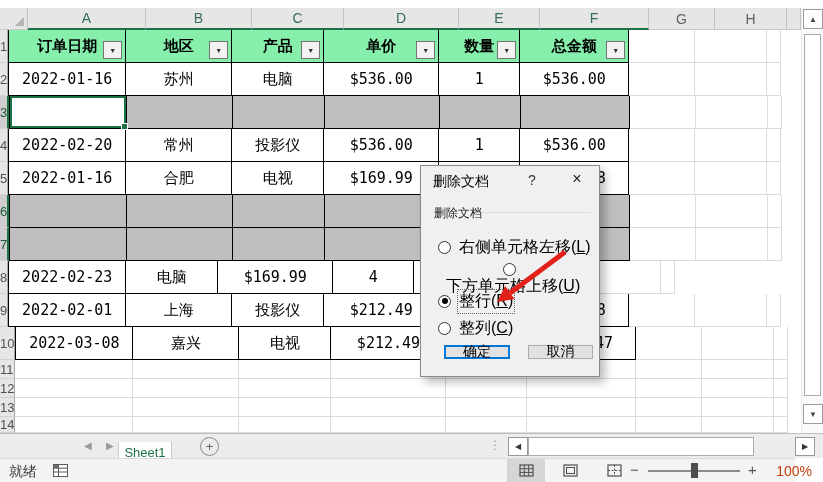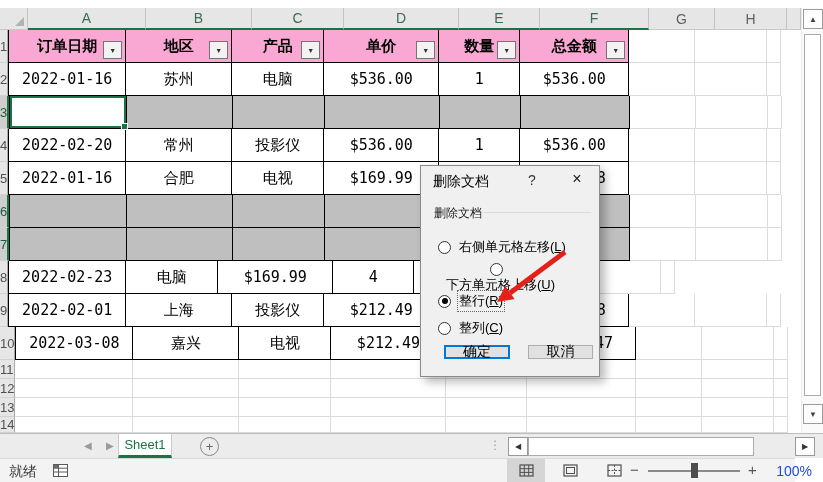--- a/index.html
+++ b/index.html
@@ -28,37 +28,37 @@
   .rh.sel{background:#CFCDCD;border-right:2px solid #1E7145;color:#1d5c3f;}
   .cell{box-sizing:border-box;border-right:1px solid #000;border-bottom:1px solid #000;
       display:flex;align-items:center;justify-content:center;white-space:nowrap;
       font-family:"DejaVu Sans Mono","Liberation Sans",monospace;font-size:15px;color:#000;background:#fff;}
   .bleft{border-left:1px solid #000;}
   .lite{border-right:1px solid #DBDBDB;border-bottom:1px solid #DBDBDB;background:#fff;}
   .gray{background:#BFBFBF;}
   .active{background:#fff;box-shadow:inset 0 0 0 2px #1E7145;position:relative;}
   .active::after{content:"";position:absolute;right:-2px;bottom:-2px;width:5px;height:5px;
       background:#1E7145;border:1px solid #fff;}
-  .hcell{background:#f9a8d4;font-family:"Liberation Sans",sans-serif;font-weight:bold;
+  .hcell{background:#86efac;font-family:"Liberation Sans",sans-serif;font-weight:bold;
       font-size:15px;position:relative;}
   .fbtn{position:absolute;right:3px;bottom:3px;width:17px;height:16px;background:#F2F2F2;
       border:1px solid #747474;display:flex;align-items:center;justify-content:center;
       font-size:7px;color:#333;font-weight:normal;}
   
   .vscroll{position:absolute;left:801px;top:8px;width:22px;height:425px;background:#FAFAFA;
       border-left:1px solid #ECECEC;box-sizing:border-box;}
   .vbtn{position:absolute;left:1px;width:20px;height:20px;background:#FDFDFD;border:1px solid #9c9c9c;
       box-sizing:border-box;display:flex;align-items:center;justify-content:center;font-size:8px;color:#444;}
   .vthumb{position:absolute;left:2px;top:26px;width:17px;height:362px;background:#fff;
       border:1px solid #ABABAB;box-sizing:border-box;}
   
   .tabbar{position:absolute;left:0;top:433px;width:823px;height:25px;background:#ECECEC;
       border-top:1px solid #bdbdbd;box-sizing:border-box;}
   .navarrow{position:absolute;top:6px;font-size:10px;color:#9a9a9a;}
-  .sheettab{position:absolute;left:118px;top:0;width:54px;height:24px;background:#fff;
+  .sheettab{position:absolute;left:118px;top:8px;width:54px;height:24px;background:#fff;
       border-left:1px solid #c9c9c9;border-right:1px solid #c9c9c9;border-bottom:3px solid #1E7145;
       box-sizing:border-box;display:flex;align-items:center;justify-content:center;
       font-size:13px;color:#1E7145;}
   .addsheet{position:absolute;left:200px;top:3px;width:17px;height:17px;border:1px solid #8a8a8a;
       border-radius:50%;display:flex;align-items:center;justify-content:center;font-size:13px;color:#666;}
   .hhandle{position:absolute;left:489px;top:4px;font-size:12px;color:#9a9a9a;letter-spacing:-2px;}
   .hbtn{position:absolute;top:3px;width:20px;height:19px;background:#fff;border:1px solid #999;
       box-sizing:border-box;display:flex;align-items:center;justify-content:center;font-size:8px;color:#333;}
   .hthumb{position:absolute;left:528px;top:3px;width:226px;height:19px;background:#fff;
       border:1px solid #ABABAB;box-sizing:border-box;}
@@ -66,36 +66,36 @@
   .statusbar{position:absolute;left:0;top:458px;width:795px;height:24px;background:#F3F3F3;
       border-top:1px solid #DADADA;box-sizing:border-box;}
   .ready{position:absolute;left:9px;top:4px;font-size:14px;color:#3b3b3b;}
   .macroicon{position:absolute;left:52px;top:4px;}
   .viewbtn{position:absolute;top:0;width:38px;height:23px;display:flex;align-items:center;justify-content:center;}
   .viewbtn.on{background:#D5D5D5;}
   .zminus{position:absolute;left:630px;top:2px;font-size:15px;color:#555;}
   .ztrack{position:absolute;left:648px;top:11px;width:92px;height:2px;background:#8a8a8a;}
   .zthumb{position:absolute;left:691px;top:4px;width:7px;height:15px;background:#4d4d4d;}
   .zplus{position:absolute;left:748px;top:2px;font-size:15px;color:#555;}
-  .zlevel{position:absolute;left:768px;top:4px;width:44px;font-size:14px;color:#1d4ed8;text-align:right;}
+  .zlevel{position:absolute;left:768px;top:4px;width:44px;font-size:14px;color:#c2410c;text-align:right;}
   
   .dialog{position:absolute;left:420px;top:165px;width:180px;height:212px;background:#F0F0F0;
       border:1px solid #8a8a8a;box-sizing:border-box;z-index:10;
       box-shadow:5px 5px 9px rgba(0,0,0,0.28);font-size:13px;color:#000;}
   .dtitle{position:absolute;left:12px;top:7px;font-size:14px;}
   .dhelp{position:absolute;left:103px;top:6px;width:16px;text-align:center;font-size:14px;color:#333;}
   .dclose{position:absolute;left:146px;top:4px;width:20px;text-align:center;font-size:16px;color:#222;}
   .dgroup{position:absolute;left:13px;top:39px;font-size:12px;color:#1a1a1a;}
   .dline{position:absolute;left:62px;right:8px;top:46px;border-top:1px solid #DCDCDC;}
   .opt{position:absolute;left:17px;height:22px;display:flex;align-items:center;}
   .radio{width:13px;height:13px;border:1px solid #333;border-radius:50%;background:#fff;
       box-sizing:border-box;position:relative;flex:none;}
   .radio.on::after{content:"";position:absolute;left:2.5px;top:2.5px;width:6px;height:6px;
       border-radius:50%;background:#000;}
-  .optlabel{margin-left:8px;font-size:13px;}
+  .optlabel{margin-left:8px;font-size:16px;}
   .optlabel.focus{outline:1px dotted #666;outline-offset:1px;}
   .u{text-decoration:underline;}
   .dbtn{position:absolute;top:179px;height:14px;box-sizing:border-box;background:#E1E1E1;
       display:flex;align-items:center;justify-content:center;font-size:14px;}
   .dbtn.ok{left:23px;width:66px;border:2px solid #0078D7;}
   .dbtn.cancel{left:107px;width:65px;border:1px solid #ADADAD;}
   .arrowsvg{position:absolute;left:0;top:0;width:823px;height:482px;pointer-events:none;z-index:20;}
 </style>
 </head>
 <body>

